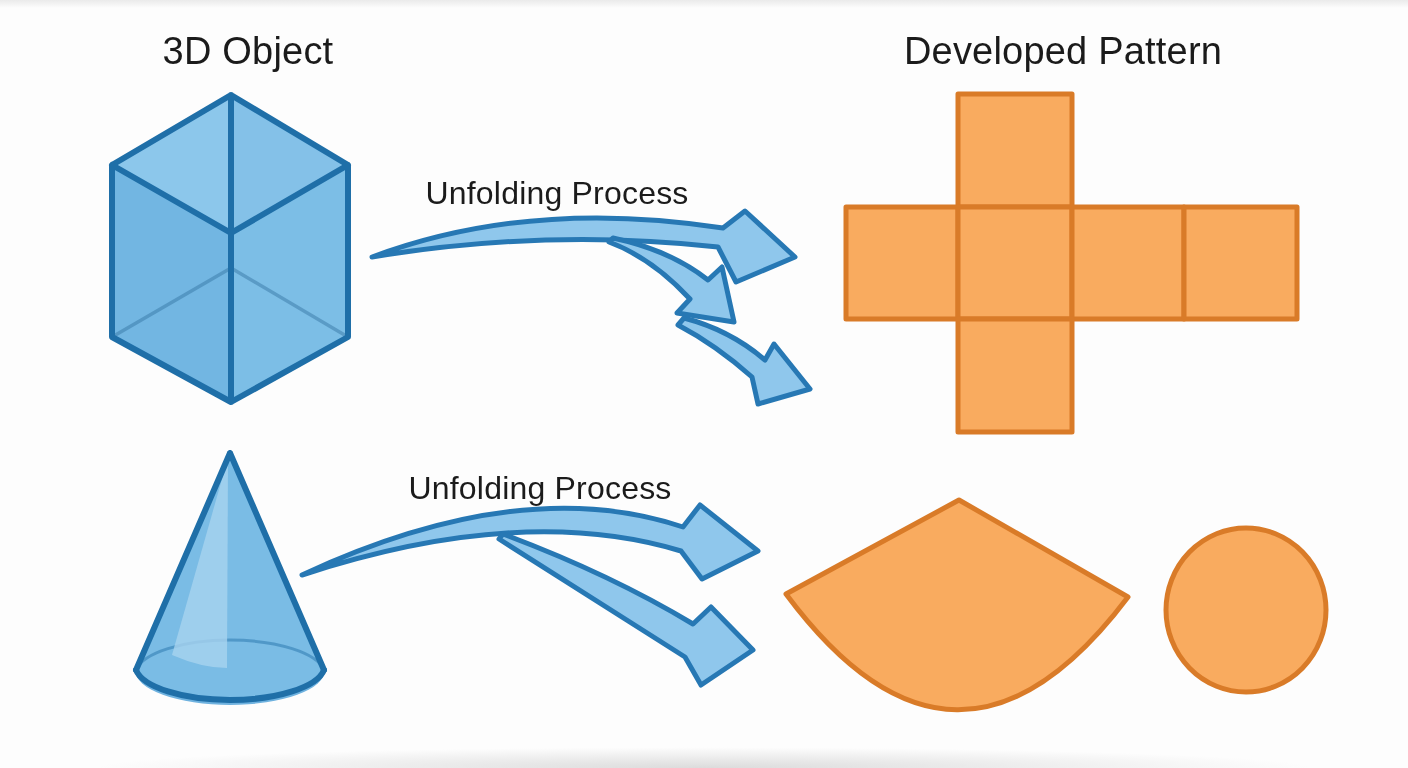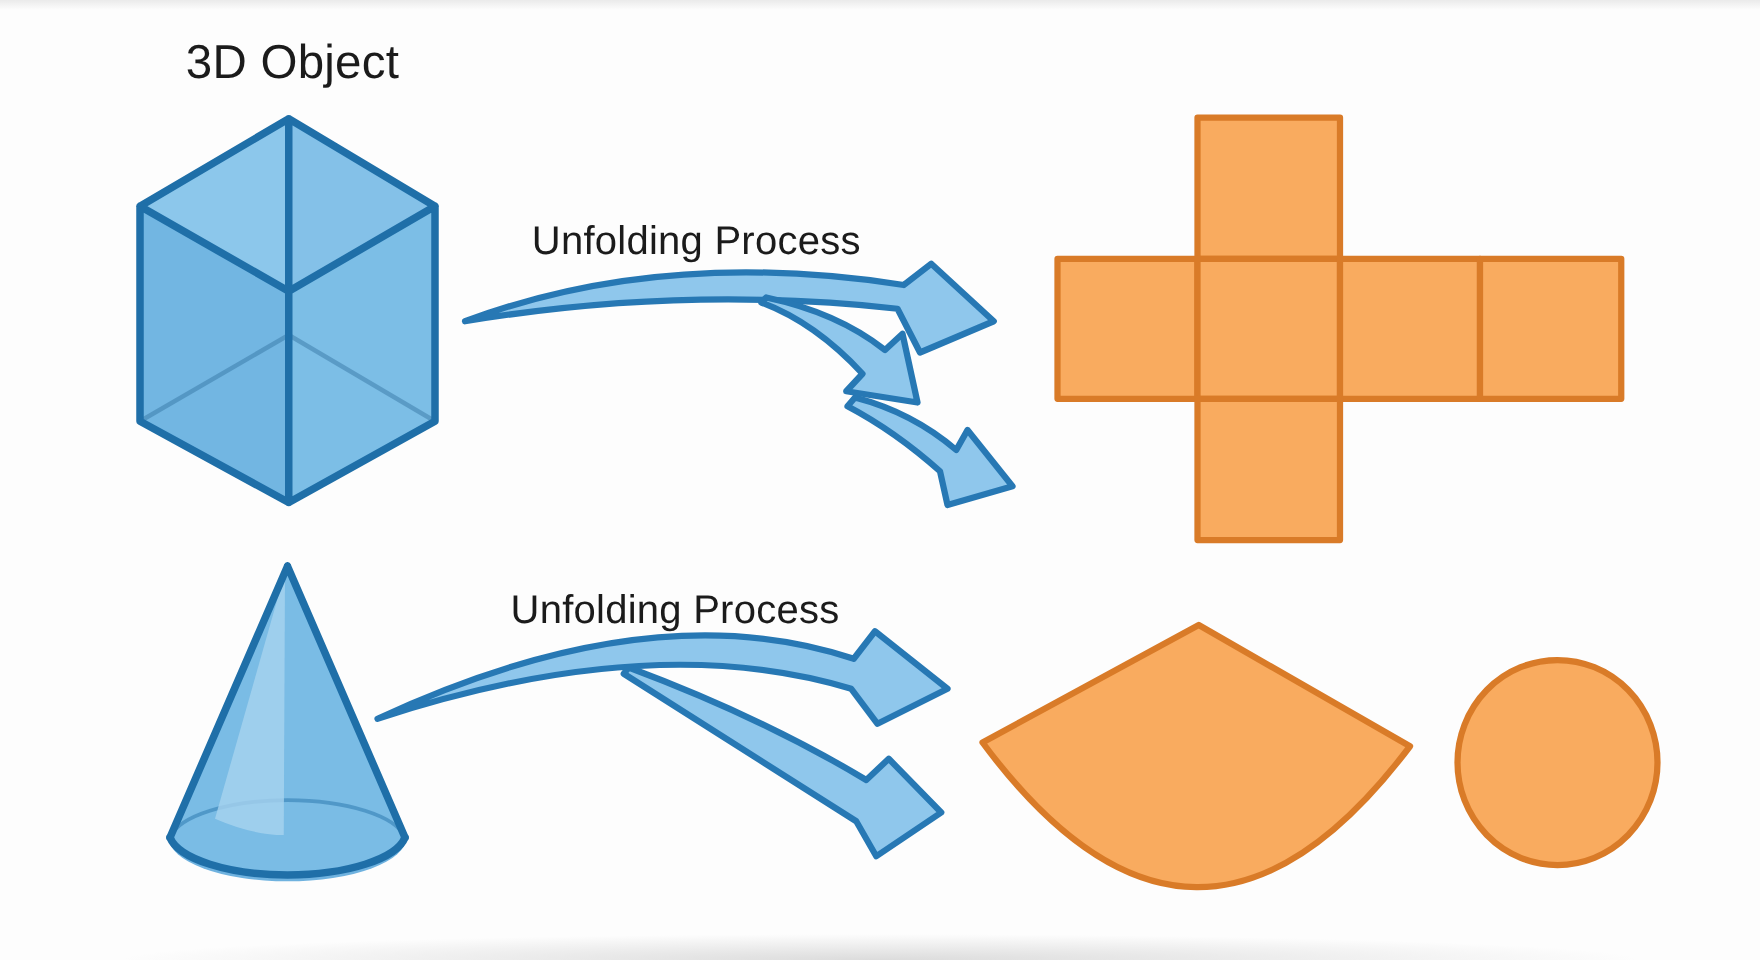--- a/index.html
+++ b/index.html
@@ -15,21 +15,21 @@
   .label{
     position:absolute;
     transform:translate(-50%,-50%);
     color:#1b1b1b;
     white-space:nowrap;
     font-weight:500;
     letter-spacing:0.2px;
   }
   .col-title{font-size:38px;}
   .process-label{font-size:32px;}
-  .title-left{left:234px;top:51px;}
+  .title-left{left:248px;top:51px;}
   .title-right{left:1063px;top:51px;}
   .process-top{left:557px;top:193px;}
   .process-bottom{left:540px;top:488px;}
 
   
   .edge-blue{fill:none;stroke:#1f6fa8;stroke-width:6;stroke-linejoin:round;stroke-linecap:round;}
   .edge-blue-thin{fill:none;stroke:#2e7ab0;stroke-width:3;stroke-linecap:round;}
   .hidden-edge{fill:none;stroke:#31719f;stroke-width:3.5;opacity:0.45;stroke-linejoin:round;}
 
   
@@ -93,18 +93,19 @@
       <ellipse cx="1246" cy="610" rx="80" ry="82" class="net-shape" fill="#f9ab5f"></ellipse>
     </g>
 
     <g>
       <path class="arrow" d="M302,575 Q521,473 683,527 L700,505 L758,551 L702,579 L681,551 Q522,503 302,575 Z" fill="#8fc7ec"></path>
       <path class="arrow" d="M503,534 Q610,574 693,624 L711,607 L753,650 L701,685 L685,657 Q592,598 499,539 Z" fill="#8fc7ec"></path>
     </g>
   </svg>
 
   <div class="label col-title title-left">3D Object</div>
+  <div class="label col-title title-right">Developed Pattern</div>
   <div class="label process-label process-top">Unfolding Process</div>
   <div class="label process-label process-bottom">Unfolding Process</div>
 
   <div class="smudge-top"></div>
   <div class="smudge-bottom"></div>
 </div>
 
 </body></html>

